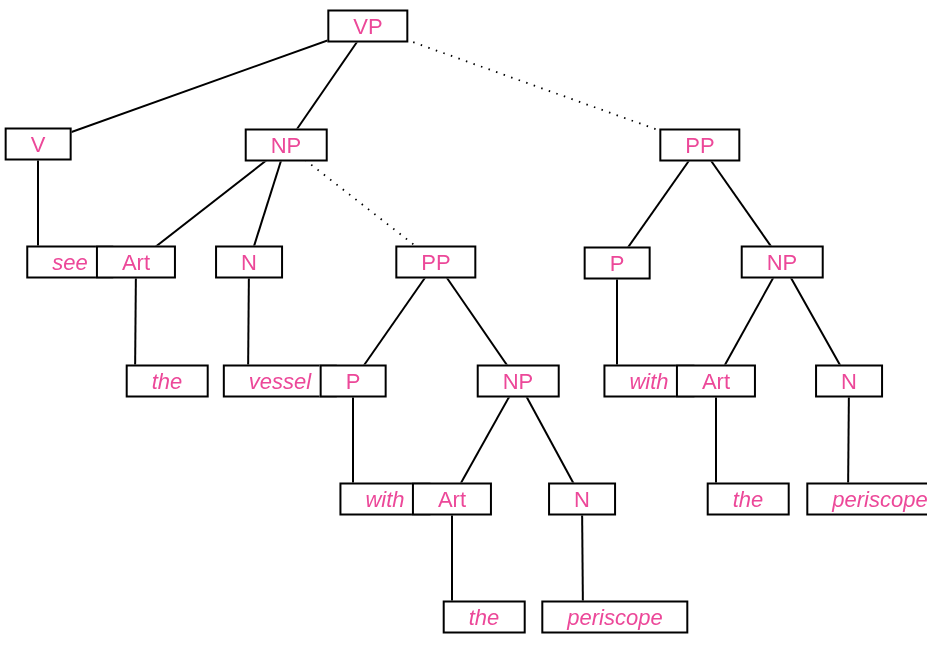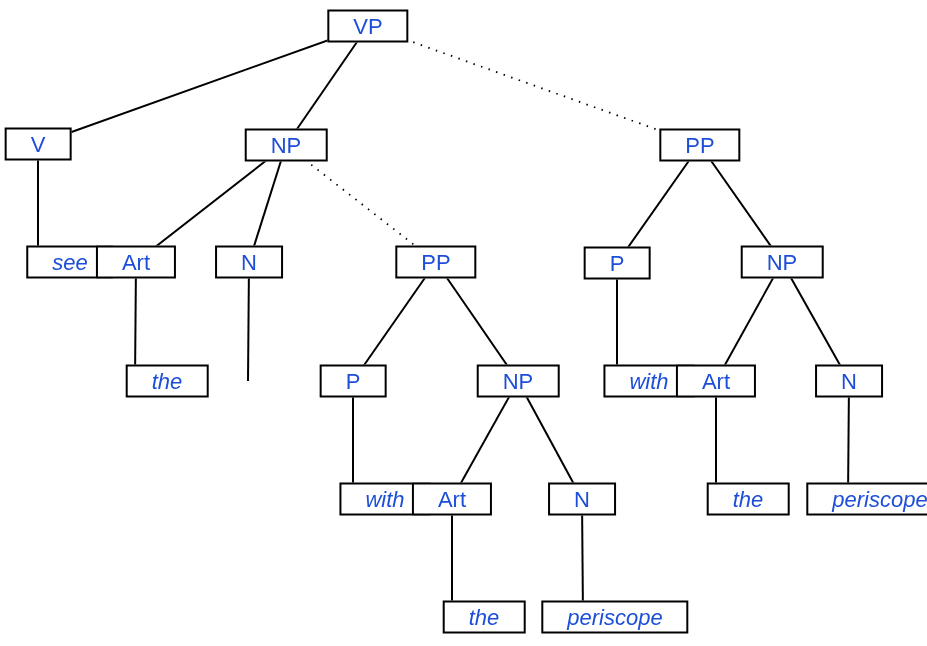--- a/index.html
+++ b/index.html
@@ -20,21 +20,21 @@
     left: 0;
     top: 0;
     z-index: 1;
   }
   .node {
     position: absolute;
     transform: translate(-50%, -50%);
     z-index: 2;
     background: #ffffff;
     border: 2px solid #000000;
-    color: #1d4ed8;
+    color: #ec4899;
     font-size: 22px;
     line-height: 25px;
     padding: 2px 24px;
     white-space: nowrap;
     text-align: center;
   }
   .node.term {
     font-style: italic;
     margin-left: 32px;
   }
@@ -87,20 +87,21 @@
   <div class="node" style="left:700px; top:145px">PP</div>
 
   <div class="node term" style="left:38px;  top:262px">see</div>
   <div class="node" style="left:136px; top:262px">Art</div>
   <div class="node" style="left:249px; top:262px">N</div>
   <div class="node" style="left:436px; top:262px">PP</div>
   <div class="node" style="left:617px; top:263px">P</div>
   <div class="node" style="left:782px; top:262px">NP</div>
 
   <div class="node term" style="left:135px; top:381px">the</div>
+  <div class="node term" style="left:248px; top:381px">vessel</div>
   <div class="node" style="left:353px; top:381px">P</div>
   <div class="node" style="left:518px; top:381px">NP</div>
   <div class="node term" style="left:617px; top:381px">with</div>
   <div class="node" style="left:716px; top:381px">Art</div>
   <div class="node" style="left:849px; top:381px">N</div>
 
   <div class="node term" style="left:353px; top:499px">with</div>
   <div class="node" style="left:452px; top:499px">Art</div>
   <div class="node" style="left:582px; top:499px">N</div>
   <div class="node term" style="left:716px; top:499px">the</div>

